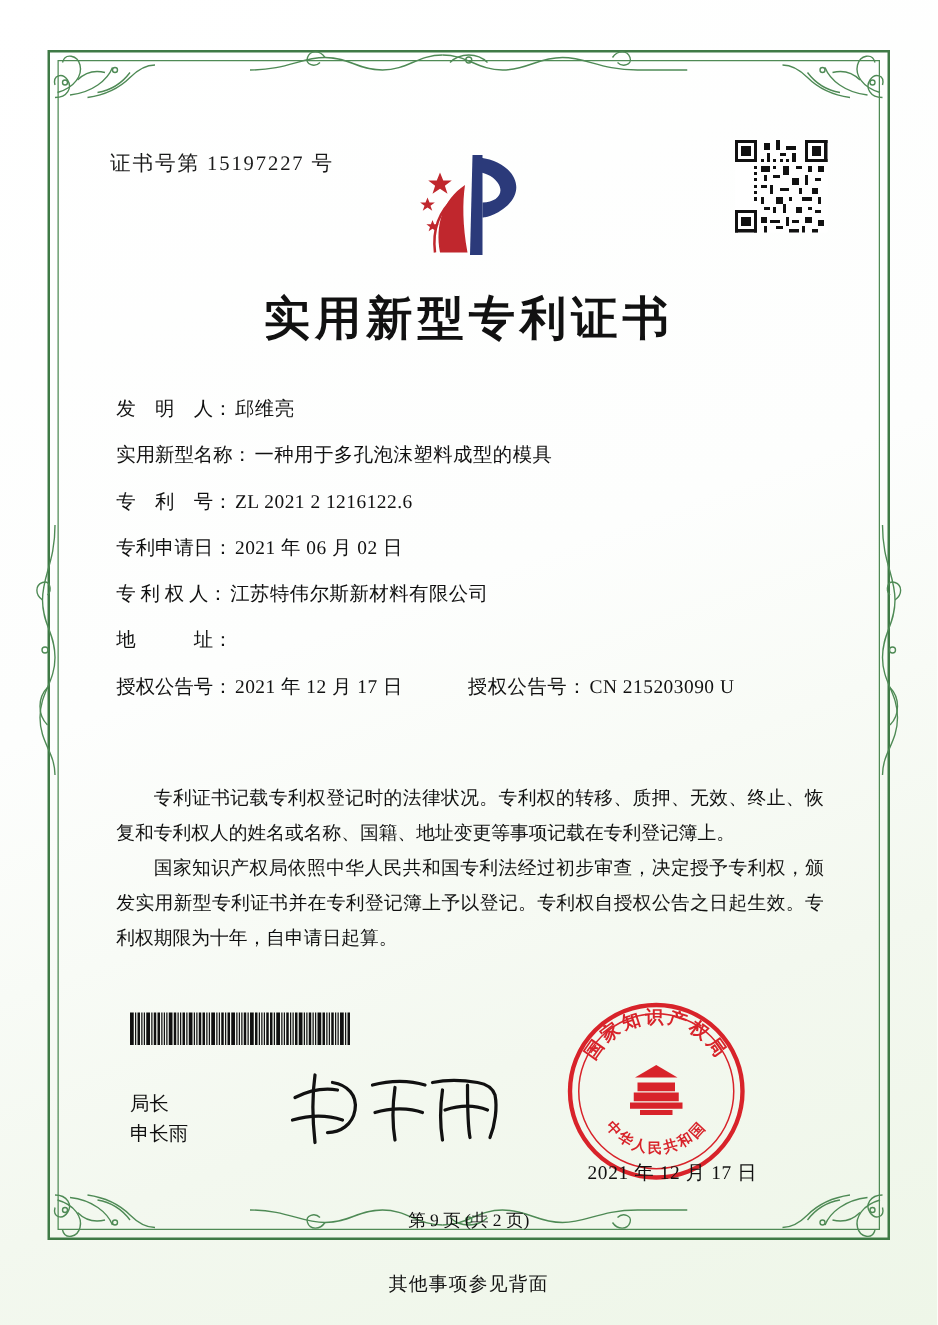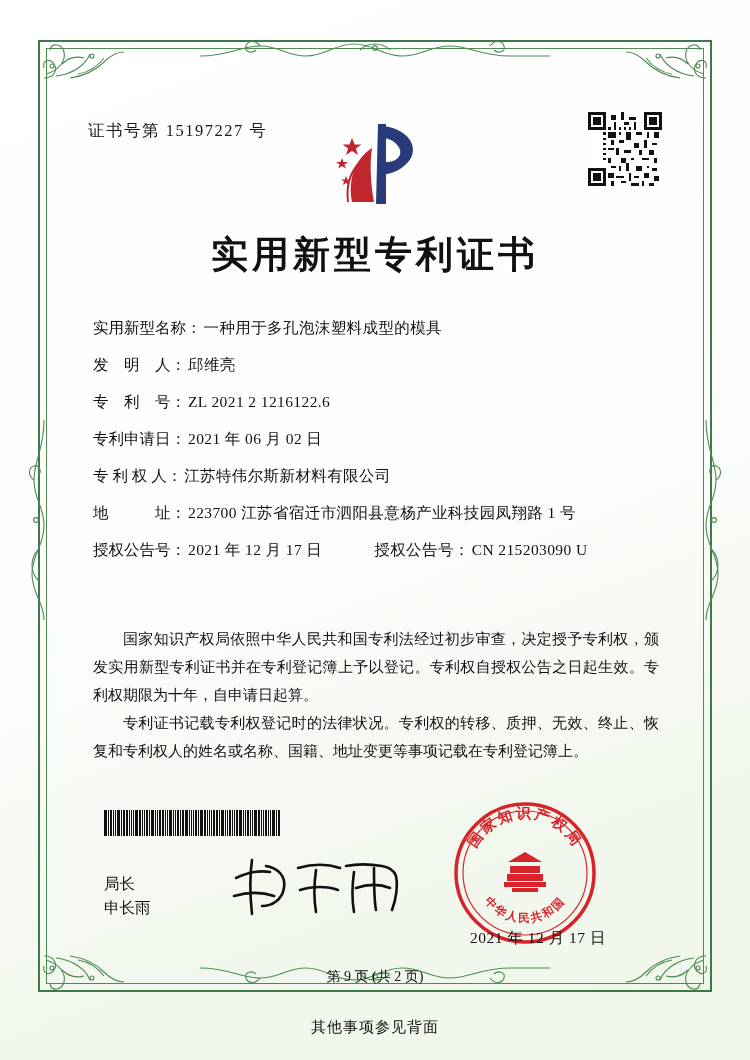--- a/index.html
+++ b/index.html
@@ -409,54 +409,53 @@
           <rect x="21" y="27" width="1" height="2"></rect>
         <rect x="24" y="28" width="2" height="1"></rect>
       </g>
     </svg>
   </div>
 
   <div class="title">实用新型专利证书</div>
 
   <div class="fields">
     <div class="field-row">
+      <span class="field-label">发　明　人：</span>
+      <span class="field-value">邱维亮</span>
+    </div>
+    <div class="field-row">
       <span class="field-label">实用新型名称：</span>
       <span class="field-value">一种用于多孔泡沫塑料成型的模具</span>
-    </div>
-    <div class="field-row">
-      <span class="field-label">发　明　人：</span>
-      <span class="field-value">邱维亮</span>
     </div>
     <div class="field-row">
       <span class="field-label">专　利　号：</span>
       <span class="field-value">ZL 2021 2 1216122.6</span>
     </div>
     <div class="field-row">
       <span class="field-label">专利申请日：</span>
       <span class="field-value">2021 年 06 月 02 日</span>
     </div>
     <div class="field-row">
       <span class="field-label">专 利 权 人：</span>
       <span class="field-value">江苏特伟尔斯新材料有限公司</span>
     </div>
     <div class="field-row">
       <span class="field-label">地　　　址：</span>
-      <span class="field-value">223700 江苏省宿迁市泗阳县意杨产业科技园凤翔路 1 号</span>
     </div>
     <div class="field-row two-col">
       <span class="field-label">授权公告号：</span>
       <span class="field-value">2021 年 12 月 17 日</span>
       <span class="field-value second-label">授权公告号：</span>
       <span class="field-value">CN 215203090 U</span>
     </div>
   </div>
 
   <div class="body-text">
+    <p>专利证书记载专利权登记时的法律状况。专利权的转移、质押、无效、终止、恢复和专利权人的姓名或名称、国籍、地址变更等事项记载在专利登记簿上。</p>
     <p>国家知识产权局依照中华人民共和国专利法经过初步审查，决定授予专利权，颁发实用新型专利证书并在专利登记簿上予以登记。专利权自授权公告之日起生效。专利权期限为十年，自申请日起算。</p>
-    <p>专利证书记载专利权登记时的法律状况。专利权的转移、质押、无效、终止、恢复和专利权人的姓名或名称、国籍、地址变更等事项记载在专利登记簿上。</p>
   </div>
 
   <div class="barcode">
       <i style="width: 3px;"></i>
       <i style="width: 1px;"></i>
       <i style="width: 2px;"></i>
       <i style="width: 1px;"></i>
       <i style="width: 1px;"></i>
       <i style="width: 3px;"></i>
       <i style="width: 1px;"></i>

